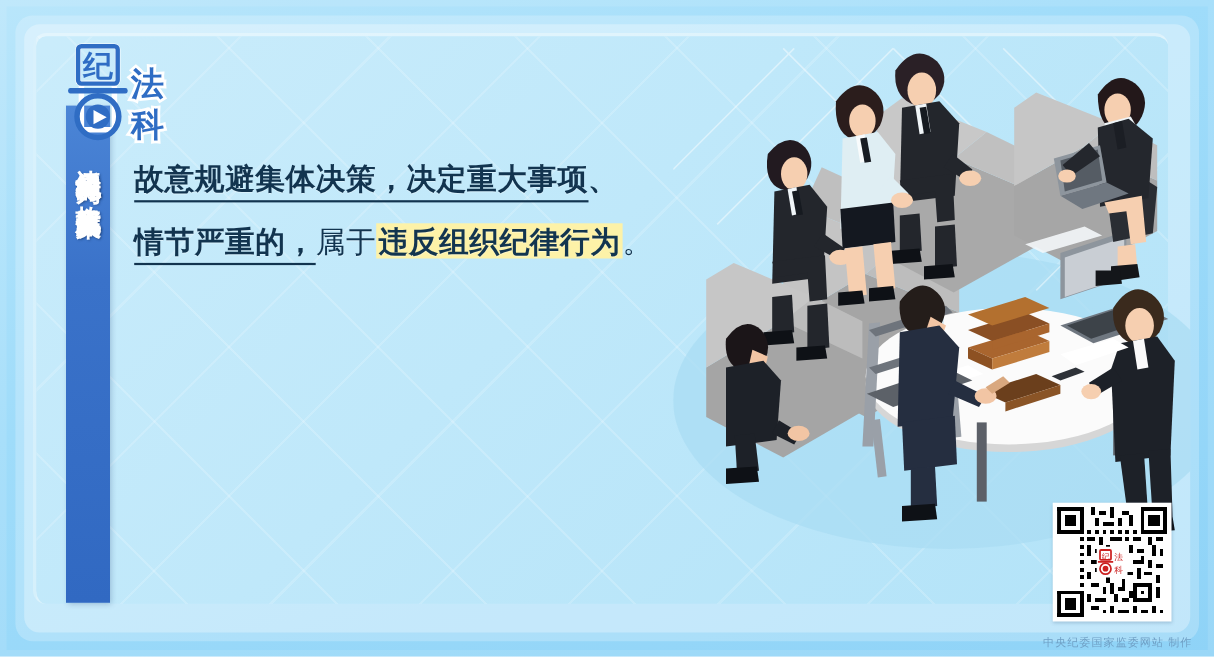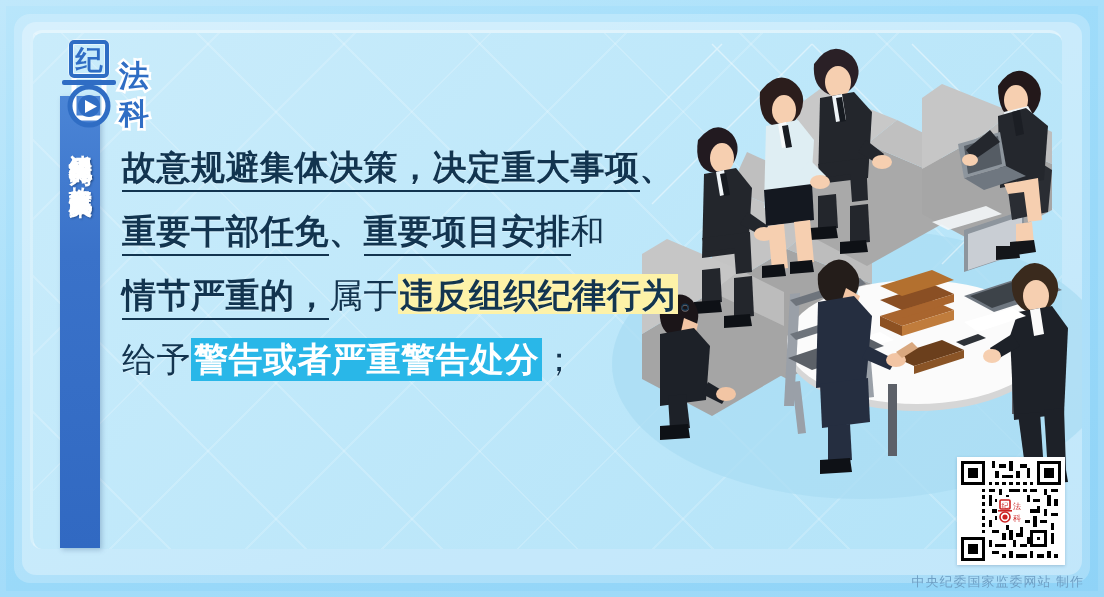--- a/index.html
+++ b/index.html
@@ -96,28 +96,28 @@
   }
 
   
   .textblock {
     position: absolute;
     left: 122px; top: 150px;
     width: 640px;
     z-index: 25;
   }
   .tline {
-    font-size: 34px;
+    font-size: 27px;
     font-weight: bold;
     color: #12344f;
     line-height: 1.0;
     margin-bottom: 30px;
     white-space: nowrap;
     letter-spacing: 0.5px;
-    font-family: Liberation Sans, sans-serif;
+    font-family: Liberation Serif, serif;
     text-shadow: 0 1px 0 rgba(255,255,255,0.35);
   }
   .tline:last-child { margin-bottom: 0; }
   .u {
     border-bottom: 2px solid #12344f;
     padding-bottom: 4px;
   }
   .plain { font-weight: normal; }
   .hl-yellow {
     background: #fdf2a8;
@@ -161,21 +161,21 @@
     width: 28px; height: 28px;
     background: #ffffff;
     display: flex; align-items: center; justify-content: center;
   }
 
   
   .footer {
     position: absolute;
     right: 20px; bottom: 6px;
     color: #6f9fc4;
-    font-size: 13px;
+    font-size: 10px;
     font-family: "Liberation Sans", sans-serif;
     letter-spacing: 1px;
     z-index: 30;
   }
 </style>
 </head>
 <body>
 
 <div id="poster">
 
@@ -401,31 +401,25 @@
   <div class="vbanner">
     <span class="vbanner-text">违反组织纪律的行为：故意规避集体决策</span>
   </div>
 
   <div class="textblock">
 
     <div class="tline">
       <span class="u">故意规避集体决策，</span><span class="u">决定重大事项</span><span>、</span>
     </div>
 
-    <div class="tline">
-      <span class="u">重要干部任免</span><span>、</span><span class="u">重要项目安排</span><span class="plain">和</span>
-    </div>
 
     <div class="tline">
       <span class="u">情节严重的，</span><span class="plain">属于</span><span class="hl-yellow">违反组织纪律行为</span><span class="plain">。</span>
     </div>
 
-    <div class="tline">
-      <span class="plain">给予</span><span class="hl-cyan">警告或者严重警告处分</span><span class="plain">；</span>
-    </div>
 
 
   </div>
 
   <div class="qr">
     <div class="qr-grid">
       <svg width="100" height="100" viewBox="0 0 29 29" xmlns="http://www.w3.org/2000/svg" shape-rendering="crispEdges">
         <rect width="29" height="29" fill="#ffffff"></rect>
         <g fill="#000000">
 

